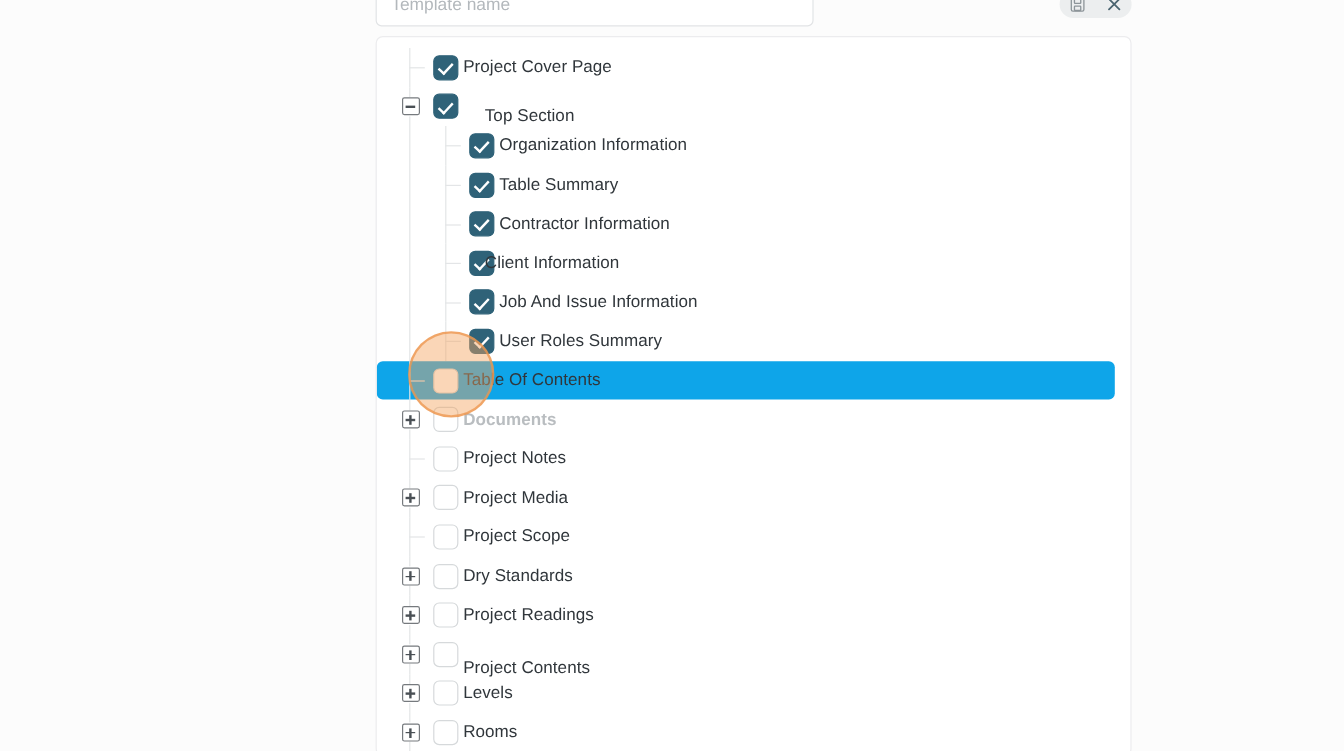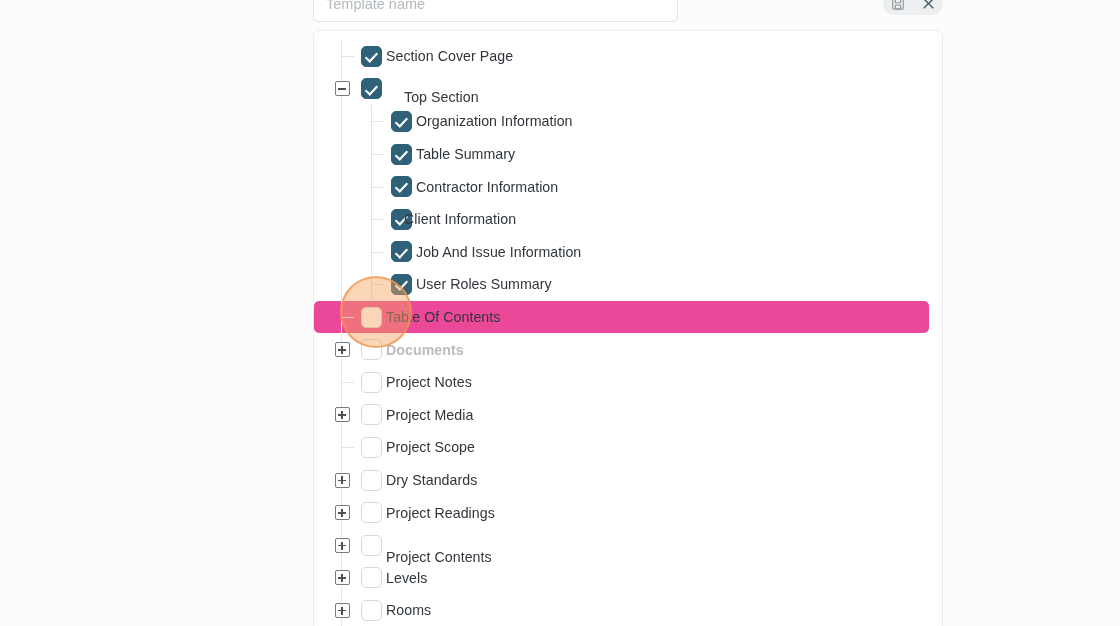--- a/index.html
+++ b/index.html
@@ -83,21 +83,21 @@
   }
 
   .row {
     position: relative;
     height: 32.6px;
     display: flex;
     align-items: center;
     border-radius: 5px;
     margin-right: 13px;
   }
-  .row.highlight { background: #ec4899; }
+  .row.highlight { background: #0ea5e9; }
 
   
   .toggle-slot {
     position: absolute;
     width: 16px; height: 16px;
     display: flex; align-items: center; justify-content: center;
   }
   .toggle-box {
     width: 15px; height: 15px;
     border: 1px solid #767a7e;
@@ -202,21 +202,21 @@
       </button>
     </div>
   </div>
 
   <div class="tree-card">
     <div class="tree" id="tree">
         <div class="row">
           <div class="vline" style="left: 27px; top: 0px; height: 32.6px;"></div>
           <div class="hstub" style="left: 27px; top: 16.3px;"></div>
           <div class="cbox checked" style="left: 47px; top: 5.8px;"></div>
-          <div class="row-label" style="left: 72px;">Section Cover Page</div>
+          <div class="row-label" style="left: 72px;">Project Cover Page</div>
         </div>
         <div class="row">
           <div class="vline" style="left: 27px; top: 0px; height: 32.6px;"></div>
           <div class="toggle-slot" style="left: 20px; top: 8.3px; background: rgb(255, 255, 255);">
             <div class="toggle-box"></div>
           </div>
           <div class="cbox checked" style="left: 47px; top: 5.8px;"></div>
           <div class="row-label" style="left: 90px; margin-top: 17px;">Top Section</div>
         </div>
         <div class="row">

